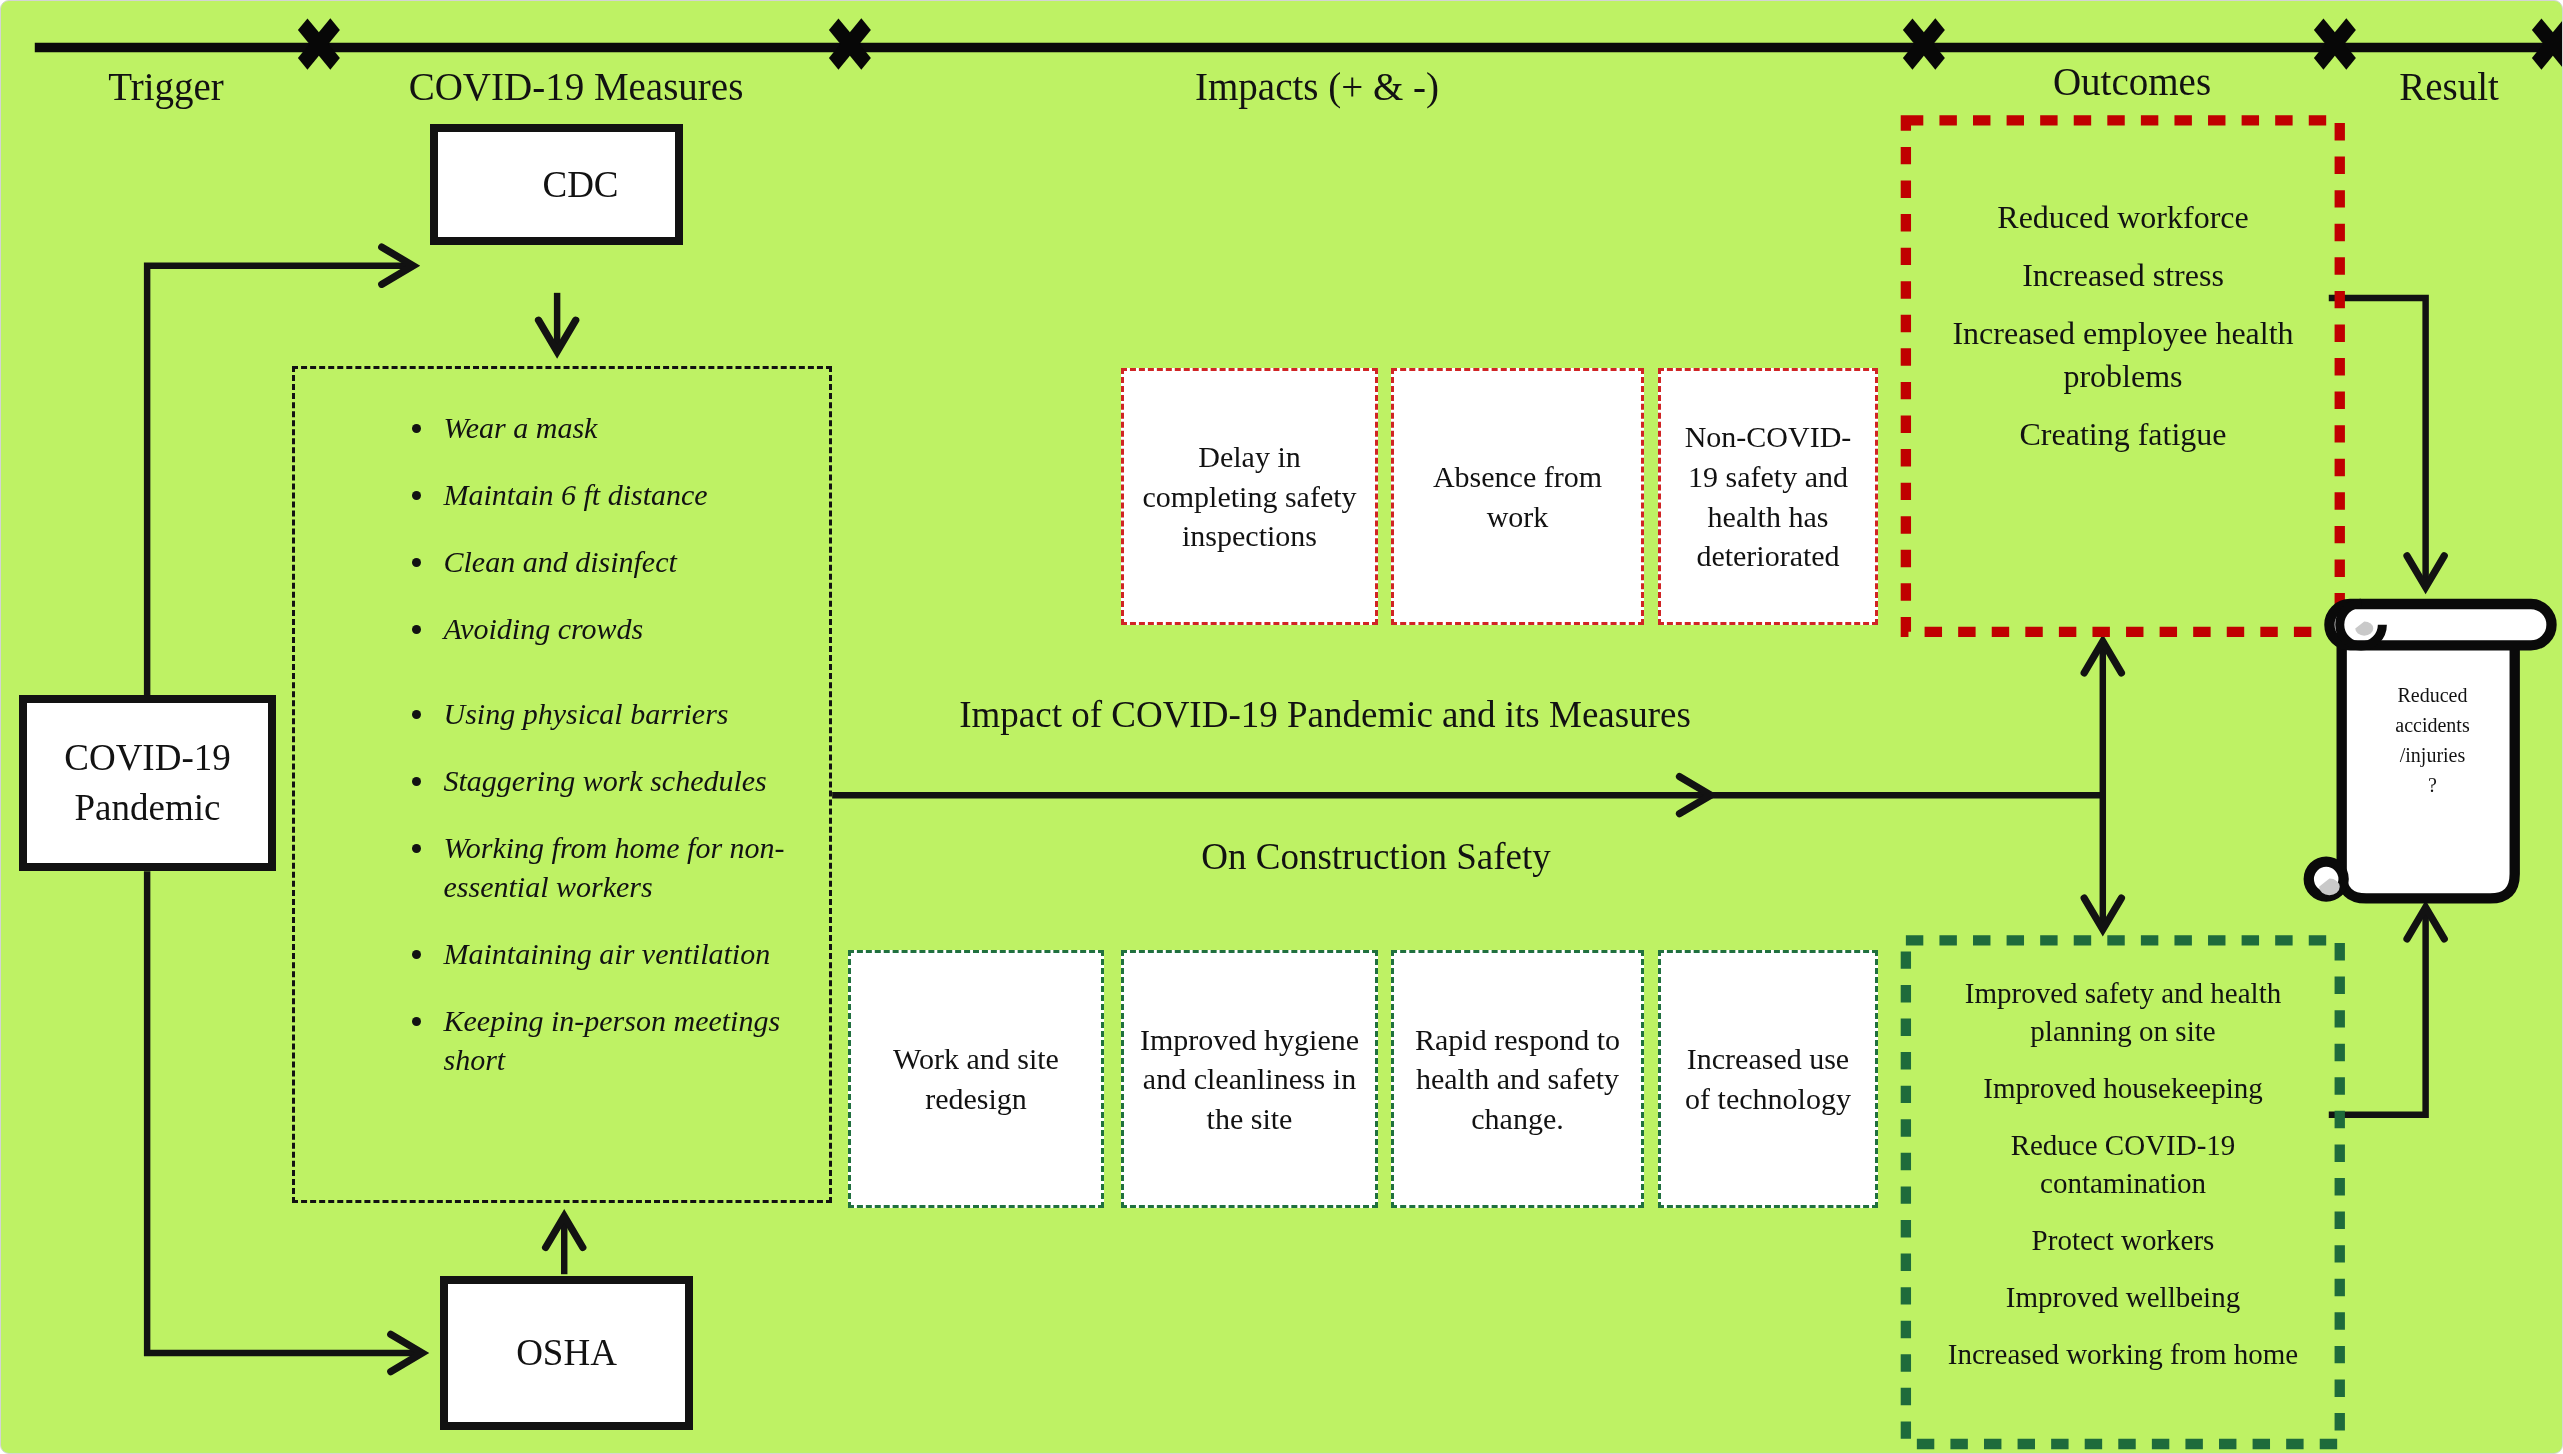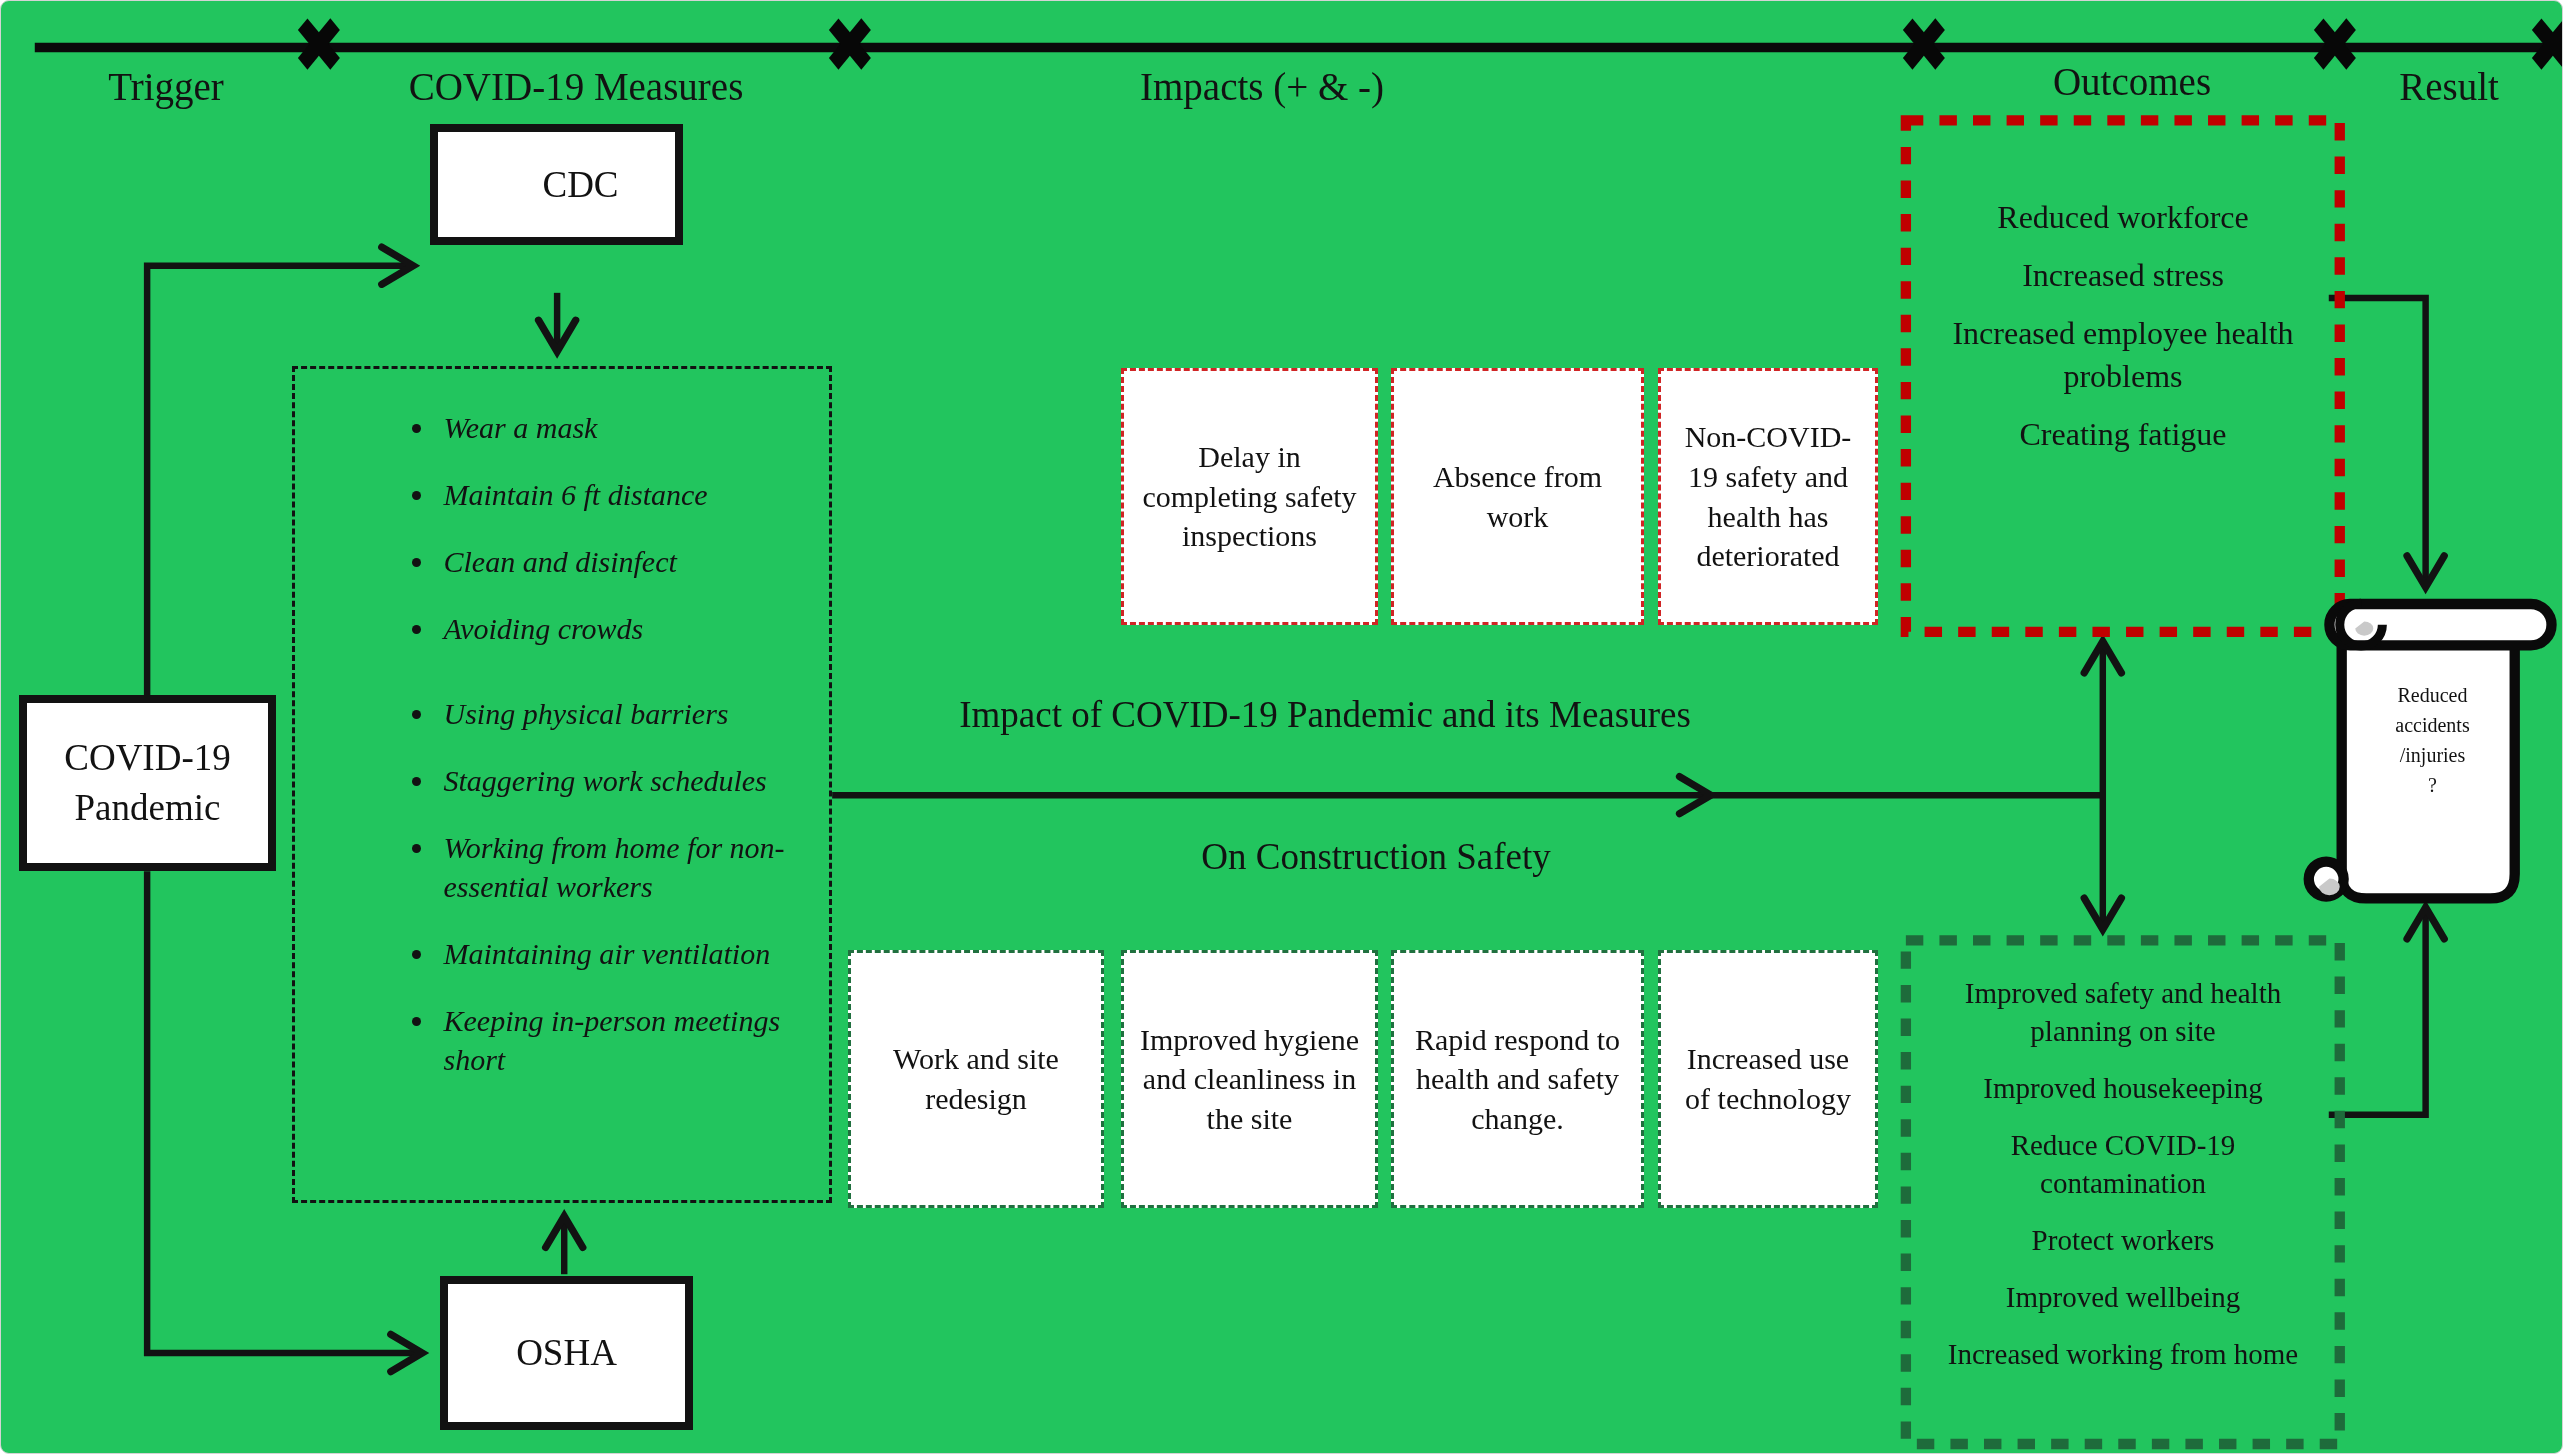--- a/index.html
+++ b/index.html
@@ -1,17 +1,17 @@
 <!DOCTYPE html>
 <html style="font-size:10.3px"><head>
 <meta charset="utf-8">
 <style>
   html,body { margin:0; padding:0; background:#ffffff; }
   .canvas {
-    position:relative; width:2563px; height:1454px; background:#22c55e;
+    position:relative; width:2563px; height:1454px; background:#bef264;
     font-family:"Liberation Serif","DejaVu Serif",serif; color:#121212;
     border:1.9px solid #d4d4d4; border-radius:9px; box-sizing:border-box; overflow:hidden;
   }
   svg.overlay { position:absolute; left:0; top:0; width:2563px; height:1454px; pointer-events:none; }
 
   
   .stage-label { position:absolute; top:63px; transform:translateX(-50%); font-size:39px; white-space:nowrap; }
   .xmark { position:absolute; transform:translate(-50%,-52%) scaleY(1.22); font-size:63px; font-weight:bold;
            font-family:"DejaVu Sans","Liberation Sans",sans-serif; color:#070707; line-height:1; }
 
@@ -104,21 +104,21 @@
       <path d="M3601,1387 Q3628,1387 3628,1360" stroke-width="12" fill="none"></path>
       <rect x="3606" y="934" width="344" height="64" rx="32"></rect>
       <path d="M3688,966 a33,33 0 1 1 -33,-33" stroke-width="14" fill="none"></path>
       <path d="M3646,972 a14,11 0 1 0 14,-11 z" fill="#c9c9c9" stroke="none"></path>
       <path d="M3590,1372 a16,13 0 1 0 16,-13 z" fill="#c9c9c9" stroke="none"></path>
     </g>
   </svg>
 
   <div class="stage-label" style="left:165px;">Trigger</div>
   <div class="stage-label" style="left:575px;">COVID-19 Measures</div>
-  <div class="stage-label" style="left:1261px;">Impacts (+ &amp; -)</div>
+  <div class="stage-label" style="left:1316px;">Impacts (+ &amp; -)</div>
   <div class="stage-label" style="left:2131px; top:58px;">Outcomes</div>
   <div class="stage-label" style="left:2448px;">Result</div>
 
   <span class="xmark" style="left:318px;  top:46px;">✖</span>
   <span class="xmark" style="left:849px; top:46px;">✖</span>
   <span class="xmark" style="left:1923px; top:46px;">✖</span>
   <span class="xmark" style="left:2334px; top:46px;">✖</span>
   <span class="xmark" style="left:2552px; top:46px;">✖</span>
 
   <div class="node" id="node-cdc">

